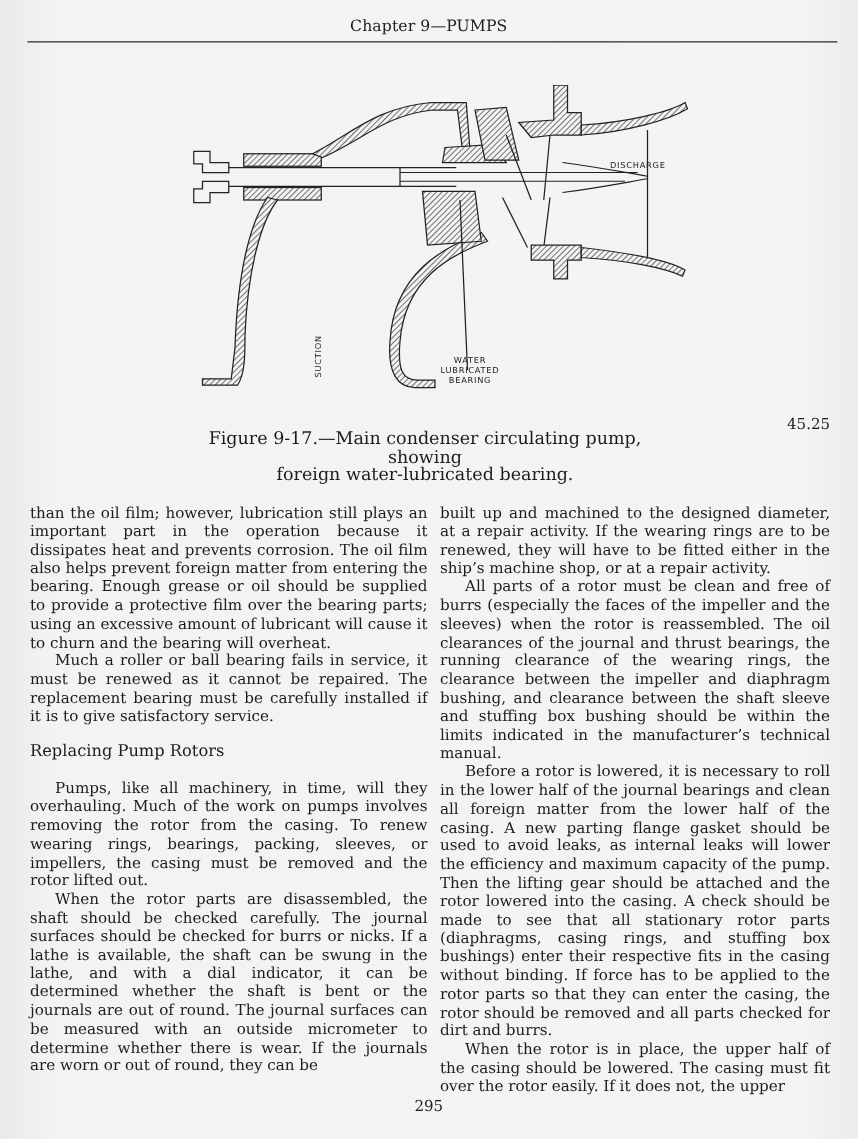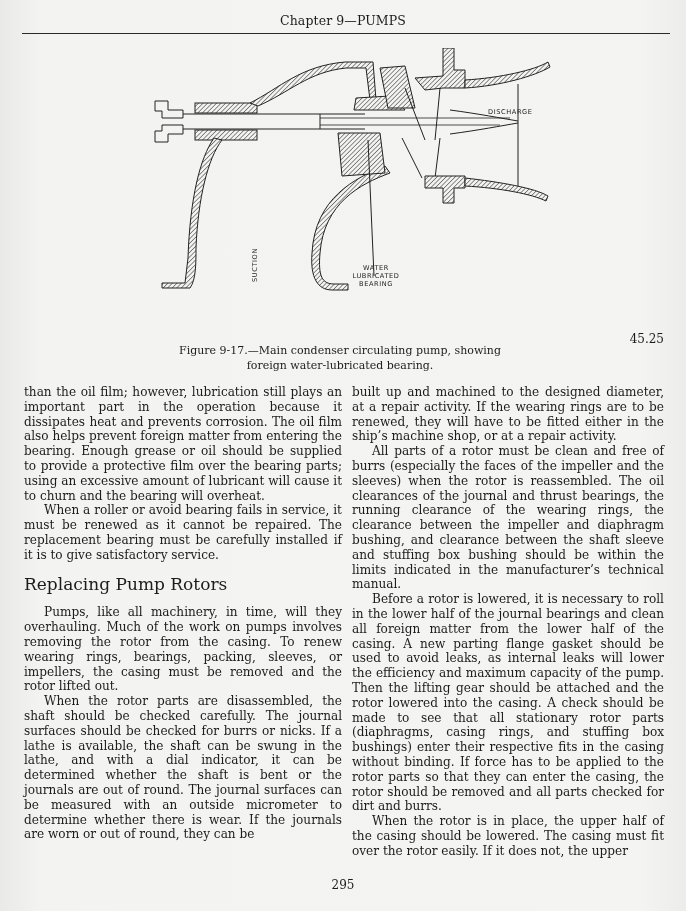--- a/index.html
+++ b/index.html
@@ -16,46 +16,46 @@
   }
   .running-head {
     position: absolute; top: 13px; left: 0; width: 686px;
     text-align: center; font-size: 12.5px; letter-spacing: 0.1px;
   }
   .head-rule {
     position: absolute; top: 33px; left: 22px; width: 648px; height: 0;
     border-top: 1.6px solid #2a2a2a;
   }
   .figure {
-    position: absolute; left: 140px; top: 48px; width: 420px; height: 270px;
+    position: absolute; left: 140px; top: 68px; width: 420px; height: 270px;
   }
   .figure svg { width: 420px; height: 270px; display: block; }
   .fig-label {
     font-family: "DejaVu Sans", "Liberation Sans", sans-serif;
     font-size: 6.6px; letter-spacing: 0.6px; fill: #222;
   }
   .fig-number {
     position: absolute; right: 22px; top: 332px; font-size: 12px;
   }
   .caption {
     position: absolute; left: 150px; top: 344px; width: 380px;
-    text-align: center; font-size: 11px; line-height: 14.5px;
+    text-align: center; font-size: 14px; line-height: 14.5px;
   }
   .col {
     position: absolute; top: 385px; width: 318px;
     font-size: 12.1px; line-height: 14.8px;
     text-align: justify;
   }
   .col-left { left: 24px; }
   .col-right { left: 352px; width: 312px; }
   .col p { margin: 0; text-indent: 0; }
   .col p.indent { text-indent: 20px; }
-  .col p.lead { text-indent: 0; }
+  .col p.lead { text-indent: 0; margin-top: 18px; }
   .section-heading {
-    margin: 14px 0 14px 0; font-size: 17px; text-align: left;
+    margin: 14px 0 14px 0; font-size: 13px; text-align: left;
   }
   .page-number {
     position: absolute; top: 878px; left: 0; width: 686px; text-align: center;
     font-size: 12px;
   }
 </style>
 </head>
 <body>
 
 <div class="page">
@@ -118,21 +118,21 @@
   </div>
 
   <div class="fig-number">45.25</div>
   <div class="caption">
     <div>Figure 9-17.—Main condenser circulating pump, showing</div>
     <div>foreign water-lubricated bearing.</div>
   </div>
 
   <div class="col col-left">
     <p class="lead">than the oil film; however, lubrication still plays an important part in the operation because it dissipates heat and prevents corrosion. The oil film also helps prevent foreign matter from entering the bearing. Enough grease or oil should be supplied to provide a protective film over the bearing parts; using an excessive amount of lubricant will cause it to churn and the bearing will overheat.</p>
-    <p class="indent">When a roller or avoid bearing fails in service, it must be renewed as it cannot be repaired. The replacement bearing must be carefully installed if it is to give satisfactory service.</p>
+    <p class="indent">Much a roller or ball bearing fails in service, it must be renewed as it cannot be repaired. The replacement bearing must be carefully installed if it is to give satisfactory service.</p>
     <div class="section-heading">Replacing Pump Rotors</div>
     <p class="indent">Pumps, like all machinery, in time, will they overhauling. Much of the work on pumps involves removing the rotor from the casing. To renew wearing rings, bearings, packing, sleeves, or impellers, the casing must be removed and the rotor lifted out.</p>
     <p class="indent">When the rotor parts are disassembled, the shaft should be checked carefully. The journal surfaces should be checked for burrs or nicks. If a lathe is available, the shaft can be swung in the lathe, and with a dial indicator, it can be determined whether the shaft is bent or the journals are out of round. The journal surfaces can be measured with an outside micrometer to determine whether there is wear. If the journals are worn or out of round, they can be</p>
   </div>
 
   <div class="col col-right">
     <p class="lead">built up and machined to the designed diameter, at a repair activity. If the wearing rings are to be renewed, they will have to be fitted either in the ship’s machine shop, or at a repair activity.</p>
     <p class="indent">All parts of a rotor must be clean and free of burrs (especially the faces of the impeller and the sleeves) when the rotor is reassembled. The oil clearances of the journal and thrust bearings, the running clearance of the wearing rings, the clearance between the impeller and diaphragm bushing, and clearance between the shaft sleeve and stuffing box bushing should be within the limits indicated in the manufacturer’s technical manual.</p>
     <p class="indent">Before a rotor is lowered, it is necessary to roll in the lower half of the journal bearings and clean all foreign matter from the lower half of the casing. A new parting flange gasket should be used to avoid leaks, as internal leaks will lower the efficiency and maximum capacity of the pump. Then the lifting gear should be attached and the rotor lowered into the casing. A check should be made to see that all stationary rotor parts (diaphragms, casing rings, and stuffing box bushings) enter their respective fits in the casing without binding. If force has to be applied to the rotor parts so that they can enter the casing, the rotor should be removed and all parts checked for dirt and burrs.</p>
     <p class="indent">When the rotor is in place, the upper half of the casing should be lowered. The casing must fit over the rotor easily. If it does not, the upper</p>

